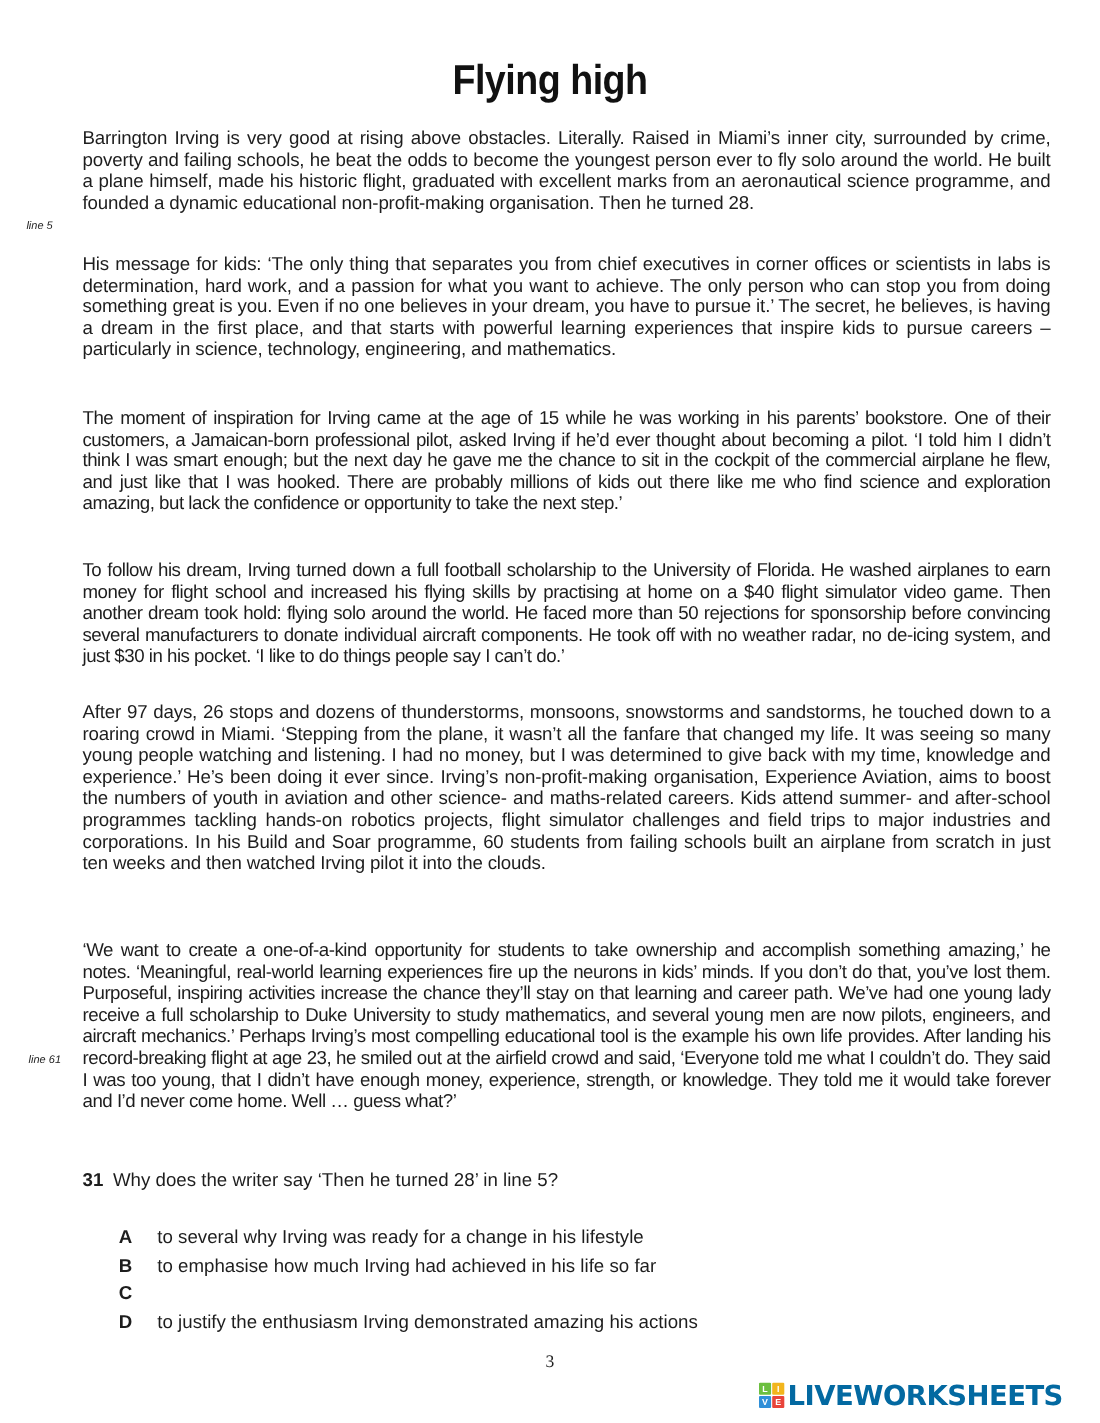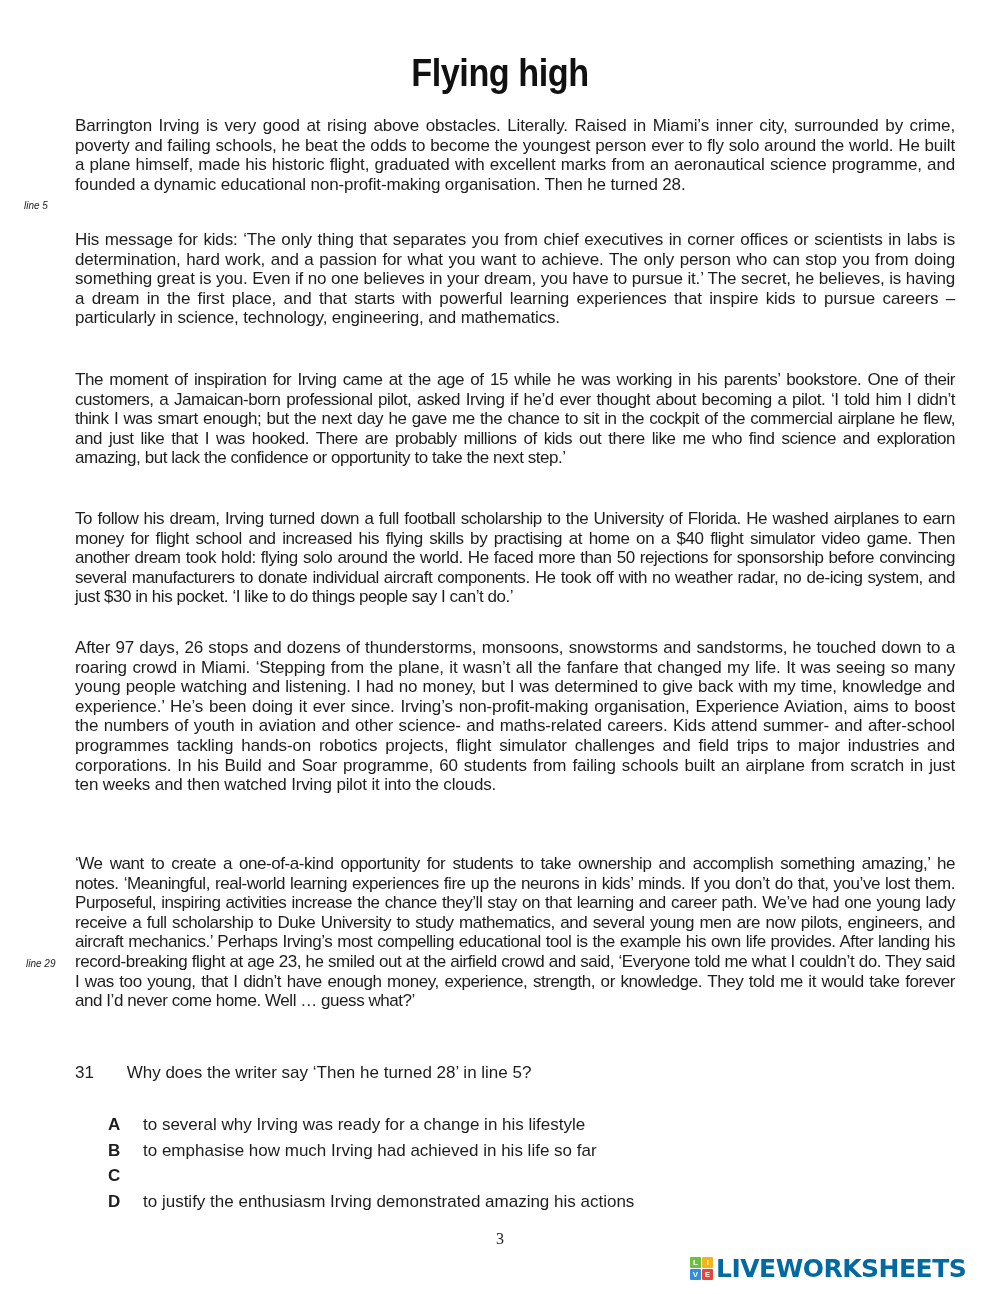--- a/index.html
+++ b/index.html
@@ -7,21 +7,21 @@
          font-family: "Liberation Sans", "DejaVu Sans", sans-serif; color: #1a1a1a; }
   .title { position: absolute; top: 52px; left: 0; width: 1000px; text-align: center;
            font-family: "Liberation Sans", sans-serif; font-weight: bold; font-size: 38px;
            letter-spacing: -0.5px; transform: scaleX(0.9); color: #111; }
   .para { position: absolute; left: 75px; width: 880px; font-size: 17px; line-height: 19.6px;
           text-align: justify; text-align-last: left; letter-spacing: -0.15px; color: #1d1d1d; }
   .para.condensed { letter-spacing: -0.45px; }
   .line-label { position: absolute; font-size: 10px; font-style: italic; color: #222;
                 font-family: "Liberation Sans", sans-serif; }
   .question { position: absolute; left: 75px; top: 1063px; font-size: 17px; color: #1d1d1d; }
-  .question .qnum { font-weight: normal; margin-right: 28px; }
+  .question .qnum { font-weight: bold; margin-right: 4px; }
   .options { position: absolute; left: 108px; top: 1112px; }
   .option { display: flex; font-size: 17px; line-height: 25.5px; color: #1d1d1d; }
   .option .letter { font-weight: bold; width: 35px; }
   .page-number { position: absolute; top: 1230px; left: 0; width: 1000px; text-align: center;
                  font-family: "Liberation Serif", serif; font-size: 16px; color: #222; }
   .logo { position: absolute; left: 690px; top: 1254px; display: flex; align-items: center; }
   .logo-grid { display: grid; grid-template-columns: 11px 11px; grid-template-rows: 11px 11px; gap: 1px; margin-right: 3px; }
   .logo-grid span { display: flex; align-items: center; justify-content: center; color: #fff;
                     font-size: 8px; font-weight: bold; border-radius: 1px; }
   .logo-text { font-family: "DejaVu Sans", sans-serif; font-weight: bold; font-size: 25px;
@@ -37,21 +37,21 @@
 
 <div class="para" style="top:230px">His message for kids: ‘The only thing that separates you from chief executives in corner offices or scientists in labs is determination, hard work, and a passion for what you want to achieve. The only person who can stop you from doing something great is you. Even if no one believes in your dream, you have to pursue it.’ The secret, he believes, is having a dream in the first place, and that starts with powerful learning experiences that inspire kids to pursue careers – particularly in science, technology, engineering, and mathematics.</div>
 
 <div class="para condensed" style="top:370px">The moment of inspiration for Irving came at the age of 15 while he was working in his parents’ bookstore. One of their customers, a Jamaican-born professional pilot, asked Irving if he’d ever thought about becoming a pilot. ‘I told him I didn’t think I was smart enough; but the next day he gave me the chance to sit in the cockpit of the commercial airplane he flew, and just like that I was hooked. There are probably millions of kids out there like me who find science and exploration amazing, but lack the confidence or opportunity to take the next step.’</div>
 
 <div class="para condensed" style="top:509px">To follow his dream, Irving turned down a full football scholarship to the University of Florida. He washed airplanes to earn money for flight school and increased his flying skills by practising at home on a $40 flight simulator video game. Then another dream took hold: flying solo around the world. He faced more than 50 rejections for sponsorship before convincing several manufacturers to donate individual aircraft components. He took off with no weather radar, no de-icing system, and just $30 in his pocket. ‘I like to do things people say I can’t do.’</div>
 
 <div class="para" style="top:638px">After 97 days, 26 stops and dozens of thunderstorms, monsoons, snowstorms and sandstorms, he touched down to a roaring crowd in Miami. ‘Stepping from the plane, it wasn’t all the fanfare that changed my life. It was seeing so many young people watching and listening. I had no money, but I was determined to give back with my time, knowledge and experience.’ He’s been doing it ever since. Irving’s non-profit-making organisation, Experience Aviation, aims to boost the numbers of youth in aviation and other science- and maths-related careers. Kids attend summer- and after-school programmes tackling hands-on robotics projects, flight simulator challenges and field trips to major industries and corporations. In his Build and Soar programme, 60 students from failing schools built an airplane from scratch in just ten weeks and then watched Irving pilot it into the clouds.</div>
 
 <div class="para condensed" style="top:854px">‘We want to create a one-of-a-kind opportunity for students to take ownership and accomplish something amazing,’ he notes. ‘Meaningful, real-world learning experiences fire up the neurons in kids’ minds. If you don’t do that, you’ve lost them. Purposeful, inspiring activities increase the chance they’ll stay on that learning and career path. We’ve had one young lady receive a full scholarship to Duke University to study mathematics, and several young men are now pilots, engineers, and aircraft mechanics.’ Perhaps Irving’s most compelling educational tool is the example his own life provides. After landing his record-breaking flight at age 23, he smiled out at the airfield crowd and said, ‘Everyone told me what I couldn’t do. They said I was too young, that I didn’t have enough money, experience, strength, or knowledge. They told me it would take forever and I’d never come home. Well … guess what?’</div>
-<div class="line-label" style="left:26px; top:958px">line 29</div>
+<div class="line-label" style="left:26px; top:958px">line 61</div>
 
 <div class="question">
   <span class="qnum">31</span>
   <span>Why does the writer say ‘Then he turned 28’ in line 5?</span>
 </div>
 
 <div class="options">
   <div class="option">
     <span class="letter">A</span>
     <span>to several why Irving was ready for a change in his lifestyle</span>

